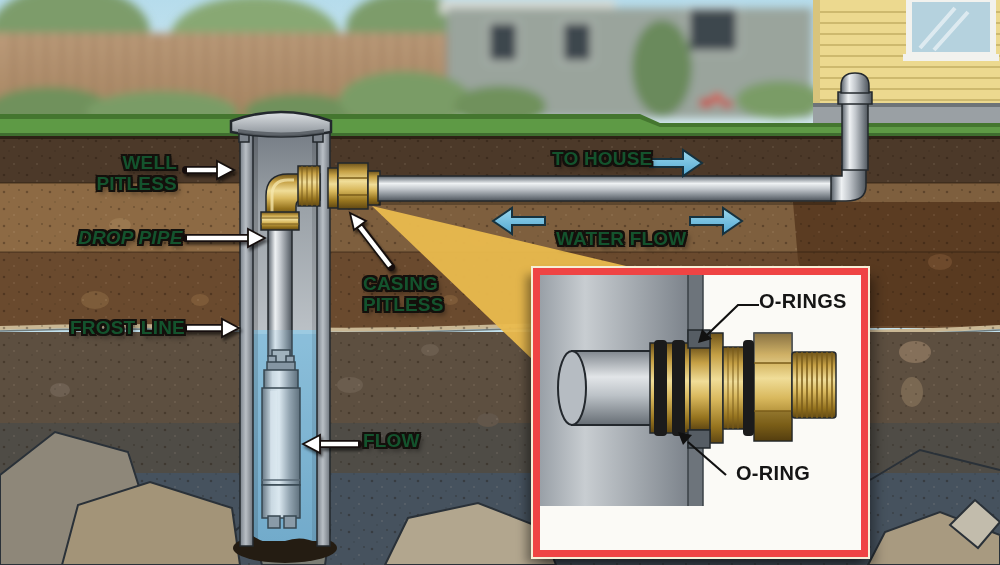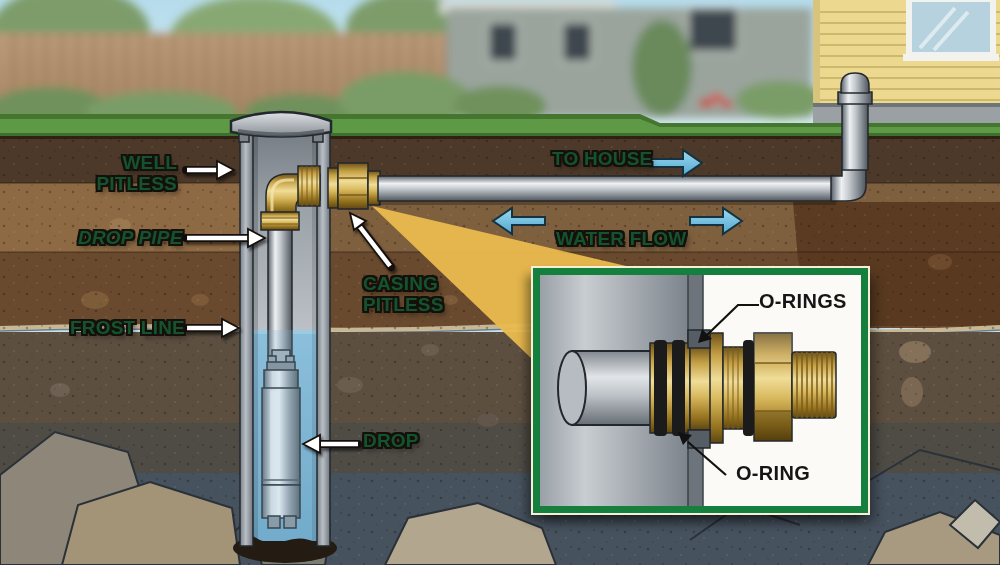--- a/index.html
+++ b/index.html
@@ -4,22 +4,22 @@
 <style>
   html,body{margin:0;padding:0;background:#222;}
   .scene{
     position:relative;width:1000px;height:565px;overflow:hidden;
     font-family:"Liberation Sans",sans-serif;background:#c3e2ee;
   }
   .scene svg{display:block;}
   .scene-svg{position:absolute;left:0;top:0;z-index:0;}
   
   .inset{
-    position:absolute;left:533px;top:268px;width:335px;height:245px;
-    box-sizing:border-box;border:7px solid #15803d;outline:2px solid #f6eed6;
+    position:absolute;left:533px;top:268px;width:335px;height:289px;
+    box-sizing:border-box;border:7px solid #ef4444;outline:2px solid #f6eed6;
     background:#fbfaf6;z-index:2;
     box-shadow:-7px 7px 9px rgba(0,0,0,.38), 7px 9px 11px rgba(0,0,0,.38);
   }
   .inset svg{position:absolute;left:0;top:0;}
   .inset-lbl{
     position:absolute;z-index:3;color:#151515;
     font:700 20px/21px "Liberation Sans",sans-serif;letter-spacing:.3px;
     white-space:nowrap;
   }
   
@@ -402,18 +402,18 @@
   <div>WELL</div>
   <div>PITLESS</div>
 </div>
 <div class="lbl" id="lbl-drop-pipe">DROP PIPE</div>
 <div class="lbl" id="lbl-frost-line">FROST LINE</div>
 <div class="lbl" id="lbl-pitless">
   <div>CASING</div>
   <div>PITLESS</div>
 </div>
 <div class="lbl" id="lbl-pump">
-  <div>DROP</div>
+  <div>FLOW</div>
 </div>
 <div class="lbl" id="lbl-to-house">TO HOUSE</div>
 <div class="lbl" id="lbl-water-flow">WATER FLOW</div>
 
 </div>
 
 </body></html>

